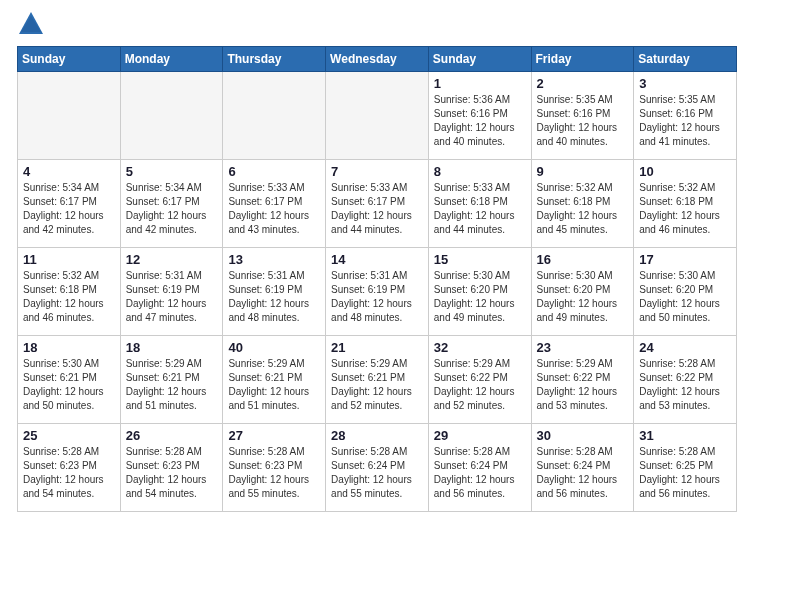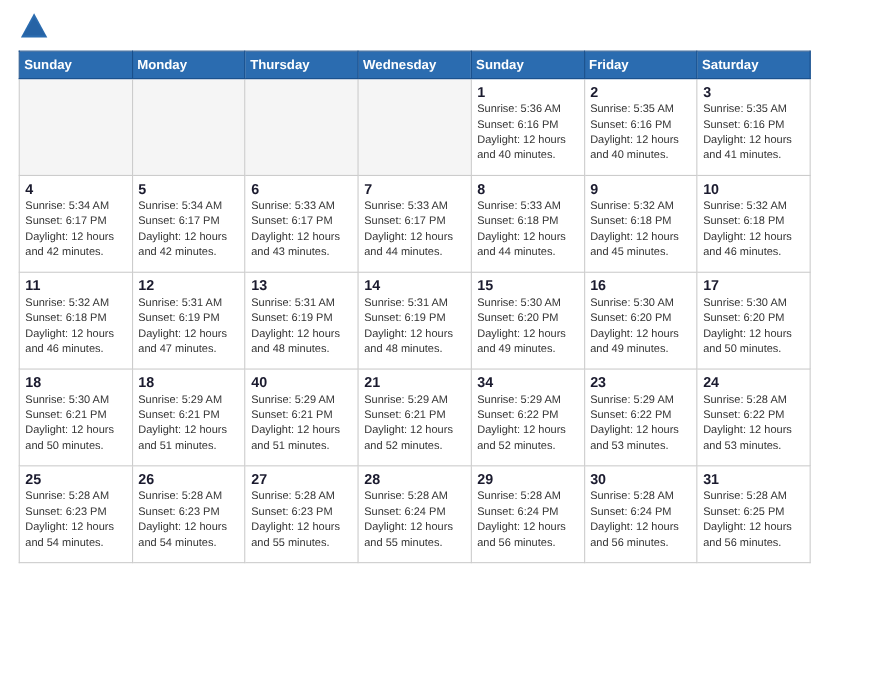--- a/index.html
+++ b/index.html
@@ -218,21 +218,21 @@
           </td>
           <td>
             <span class="day-number">40</span>
             <div class="day-info">Sunrise: 5:29 AM<br>Sunset: 6:21 PM<br>Daylight: 12 hours and 51 minutes.</div>
           </td>
           <td>
             <span class="day-number">21</span>
             <div class="day-info">Sunrise: 5:29 AM<br>Sunset: 6:21 PM<br>Daylight: 12 hours and 52 minutes.</div>
           </td>
           <td>
-            <span class="day-number">34</span>
+            <span class="day-number">32</span>
             <div class="day-info">Sunrise: 5:29 AM<br>Sunset: 6:22 PM<br>Daylight: 12 hours and 52 minutes.</div>
           </td>
           <td>
             <span class="day-number">23</span>
             <div class="day-info">Sunrise: 5:29 AM<br>Sunset: 6:22 PM<br>Daylight: 12 hours and 53 minutes.</div>
           </td>
           <td>
             <span class="day-number">24</span>
             <div class="day-info">Sunrise: 5:28 AM<br>Sunset: 6:22 PM<br>Daylight: 12 hours and 53 minutes.</div>
           </td>

